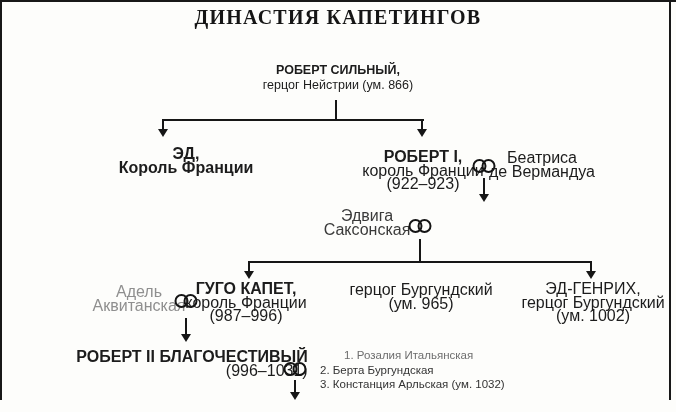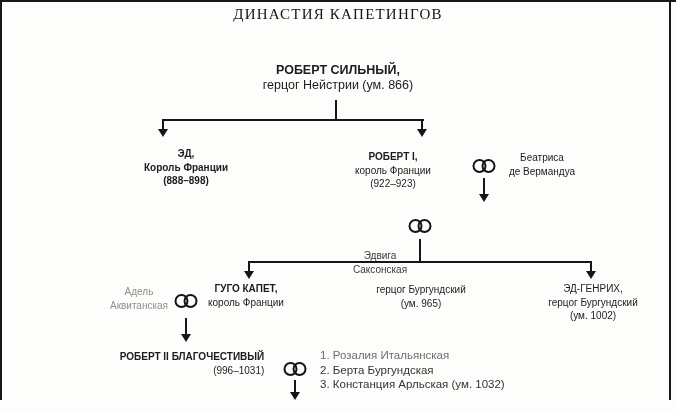--- a/index.html
+++ b/index.html
@@ -5,44 +5,44 @@
   html,body{margin:0;padding:0;background:#e8e8e6;}
   .page{
     position:relative;width:676px;height:412px;background:#fdfdfb;
     font-family:"Liberation Sans", sans-serif;color:#1c1c1c;overflow:hidden;
   }
   
   .frame{position:absolute;background:#181818;}
   
   .node{
     position:absolute;transform:translateX(-50%);text-align:center;
-    font-size:10px;line-height:13.5px;white-space:nowrap;
+    font-size:16px;line-height:13.5px;white-space:nowrap;
   }
   .node .nm{font-weight:bold;}
   .top-node{font-size:12.5px;line-height:15px;text-align:center;}
   .bold-all div{font-weight:bold;}
   .faded{color:#8f8f8f;text-align:center;}
   .soft{color:#3a3a3a;}
   
   .hline,.vline{position:absolute;background:#161616;}
   
   .arrow{position:absolute;transform:translateX(-50%);display:flex;flex-direction:column;align-items:center;}
   .arrow .shaft{width:2px;background:#161616;}
   .arrow .head{width:0;height:0;border-left:5px solid transparent;border-right:5px solid transparent;border-top:8px solid #161616;}
   
   .rings{position:absolute;transform:translate(-50%,-50%);display:flex;align-items:center;}
   .ring{box-sizing:border-box;width:14px;height:14px;border:2.7px solid #141414;border-radius:50%;background:transparent;}
   .ring.r2{margin-left:-5px;}
   
   .wives{position:absolute;font-size:11.5px;line-height:14.5px;white-space:nowrap;color:#333;}
-  .wives .w1{color:#6e6e6e;}
+  .wives .w1{color:#6e6e6e;margin-left:24px;}
   
   .title{
     position:absolute;left:50%;transform:translateX(-50%);top:6px;
-    font-family:"Liberation Serif", serif;font-size:15px;font-weight:400;
+    font-family:"Liberation Serif", serif;font-size:20px;font-weight:700;
     letter-spacing:1.2px;white-space:nowrap;color:#151515;
   }
 </style>
 </head>
 <body>
 
 <div class="page">
 
   <div class="frame" style="left:0;top:2;width:676px;height:2px;"></div>
   <div class="frame" style="left:0;top:400;width:676px;height:2px;"></div>
@@ -63,45 +63,44 @@
       <div class="head"></div>
   </div>
   <div class="arrow" style="left:422px;top:121px;">
     <div class="shaft" style="height:8px;"></div>
       <div class="head"></div>
   </div>
 
   <div class="node bold-all" style="left:186px;top:147px;">
     <div class="nm">ЭД,</div>
     <div>Король Франции</div>
-    <div>(888–898)</div>
   </div>
 
-  <div class="node" style="left:393px;top:150px;text-align:center;">
+  <div class="node" style="left:423px;top:150px;text-align:center;">
     <div class="nm">РОБЕРТ I,</div>
     <div>король Франции</div>
     <div>(922–923)</div>
   </div>
 
   <div class="rings" style="left:484px;top:166px;">
     <span class="ring"></span>
     <span class="ring r2"></span>
   </div>
 
   <div class="node" style="left:542px;top:151px;">
     <div>Беатриса</div>
     <div>де Вермандуа</div>
   </div>
 
   <div class="arrow" style="left:484px;top:178px;">
     <div class="shaft" style="height:16px;"></div>
       <div class="head"></div>
   </div>
 
-  <div class="node soft" style="left:380px;top:209px;margin-top:40px;">
+  <div class="node soft" style="left:367px;top:209px;">
     <div>Эдвига</div>
     <div>Саксонская</div>
   </div>
 
   <div class="rings" style="left:420px;top:226px;">
     <span class="ring"></span>
     <span class="ring r2"></span>
   </div>
 
 
@@ -122,20 +121,21 @@
   </div>
 
   <div class="rings" style="left:186px;top:301px;">
     <span class="ring"></span>
     <span class="ring r2"></span>
   </div>
 
   <div class="node" style="left:246px;top:282px;">
     <div class="nm">ГУГО КАПЕТ,</div>
     <div>король Франции</div>
+    <div>(987–996)</div>
   </div>
 
   <div class="node" style="left:421px;top:283px;">
     <div>герцог Бургундский</div>
     <div>(ум. 965)</div>
   </div>
 
   <div class="node" style="left:593px;top:282px;">
     <div>ЭД-ГЕНРИХ,</div>
     <div>герцог Бургундский</div>

